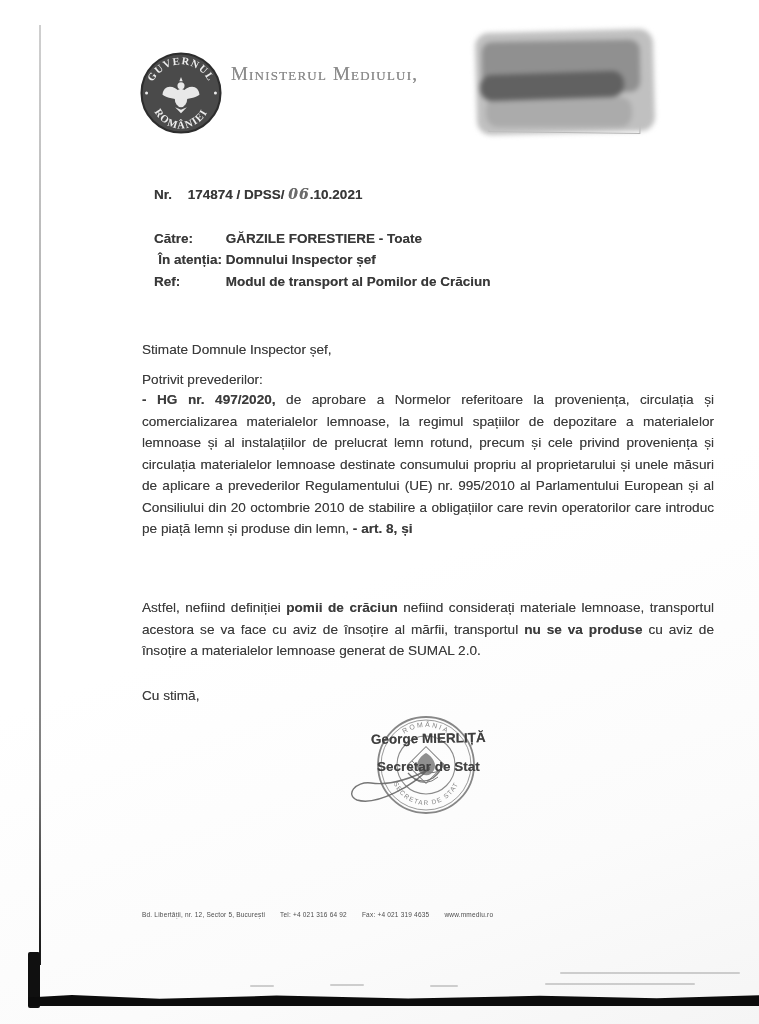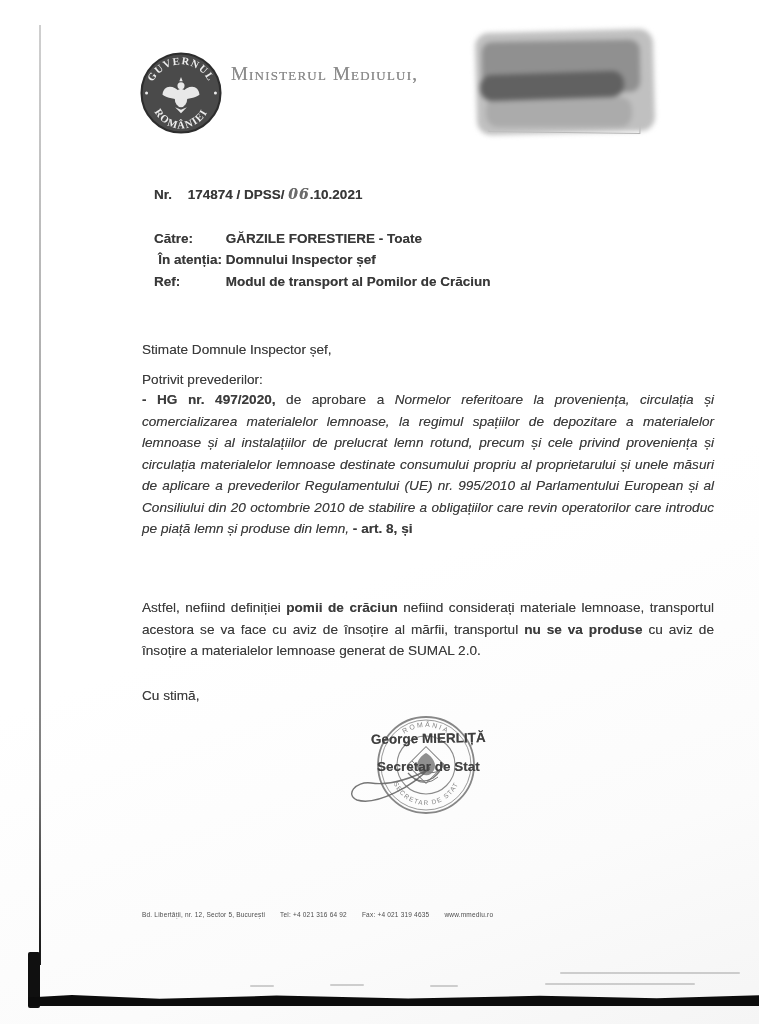--- a/index.html
+++ b/index.html
@@ -33,21 +33,21 @@
   .meta-row{left:142px;font-size:13.5px;color:#383838;font-weight:600;}
   .lbl{display:inline-block;padding-left:12px;}
   .lbl-wide{width:68px;}
   .lbl-nr{width:30px;}
   .hand{font-family:"DejaVu Serif","Liberation Serif",serif;font-style:italic;color:#6b6b6b;
     font-size:14px;letter-spacing:1px;}
   
   .body-text{left:142px;width:572px;font-size:13.6px;line-height:21.5px;color:#3c3c3c;}
   .para{text-align:justify;margin:0;}
   .b{font-weight:700;}
-  .i{font-style:italic;}
+  .i{}
   
   .sig-name{left:371px;top:731px;font-size:13.5px;font-weight:600;color:#3f3f3f;transform:rotate(-1deg);z-index:3;}
   .sig-title{left:377px;top:759px;font-size:13.5px;font-weight:600;color:#424242;z-index:3;}
   .stamp{left:374px;top:713px;width:104px;height:104px;opacity:.78;z-index:2;}
   .squiggle{left:344px;top:762px;width:112px;height:50px;z-index:1;opacity:.8;}
   
   .footer{left:142px;top:911px;font-size:6.5px;color:#4c4c4c;letter-spacing:.2px;white-space:nowrap;}
   .footer span{margin-right:13px;}
 </style>
 </head>

